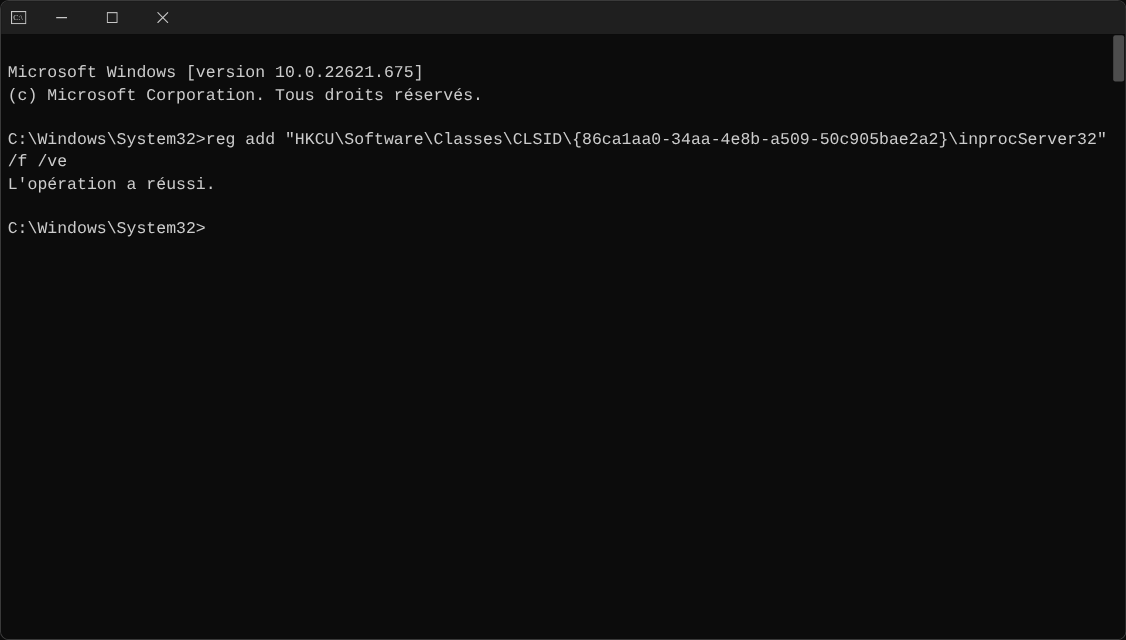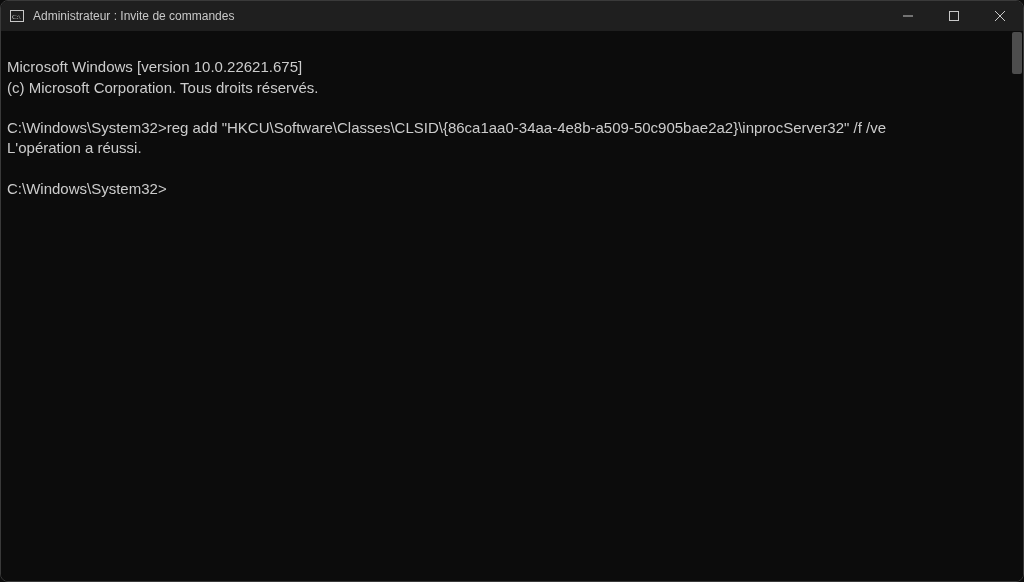--- a/index.html
+++ b/index.html
@@ -54,21 +54,21 @@
       color: #c8c8c8;
       cursor: pointer;
     }
     .window-control svg {
       width: 10px;
       height: 10px;
     }
     .terminal-body {
       background: #0c0c0c;
       color: #cccccc;
-      font-family: Liberation Sans, sans-serif;
+      font-family: Liberation Mono, monospace;
       font-size: 15px;
       line-height: 1.35;
       padding: 6px 6px 6px 6px;
       height: calc(100% - 30px);
       position: relative;
       white-space: pre-wrap;
       word-break: break-all;
     }
     .terminal-line {
       white-space: pre-wrap;
@@ -87,21 +87,20 @@
 </head>
 <body>
 
 <div class="titlebar">
   <span class="titlebar-icon">
     <svg viewBox="0 0 14 12">
       <rect x="0.5" y="0.5" width="13" height="11" fill="none" stroke="#c8c8c8" stroke-width="1"></rect>
       <text x="2" y="8.5" font-size="7" fill="#c8c8c8" font-family="Consolas">C:\</text>
     </svg>
   </span>
-  <span class="titlebar-title">Administrateur : Invite de commandes</span>
   <div class="window-controls">
     <div class="window-control">
       <svg viewBox="0 0 10 10">
           <line x1="0" y1="5" x2="10" y2="5" stroke="#c8c8c8" stroke-width="1"></line>
         </svg>
     </div>
     <div class="window-control">
       <svg viewBox="0 0 10 10">
           <rect x="0.5" y="0.5" width="9" height="9" fill="none" stroke="#c8c8c8" stroke-width="1"></rect>
         </svg>

